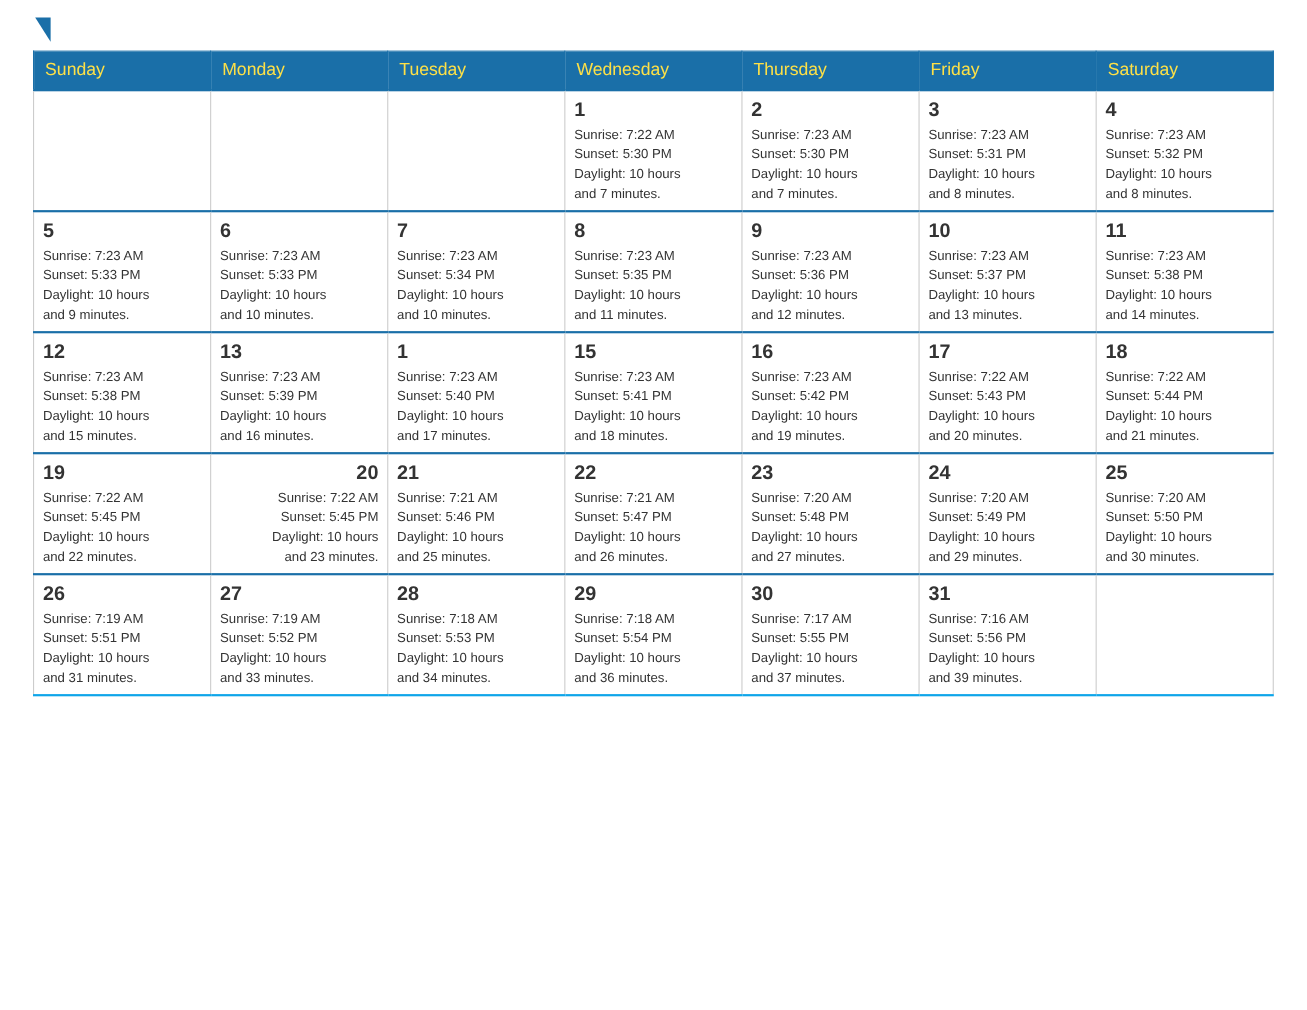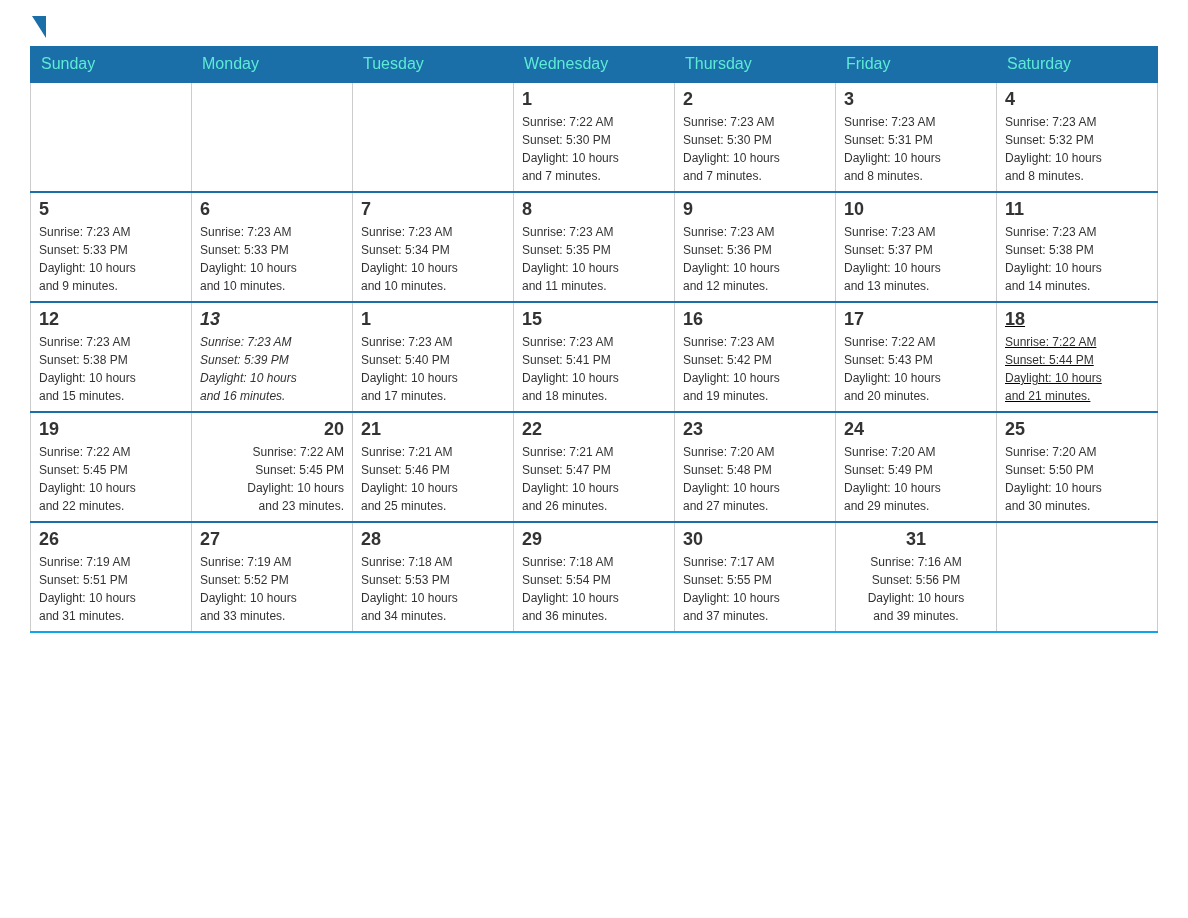--- a/index.html
+++ b/index.html
@@ -50,21 +50,21 @@
       color: #333;
       margin-top: 4px;
     }
     .calendar {
       width: 100%;
       border-collapse: collapse;
       margin-top: 10px;
     }
     .calendar thead tr th {
       background-color: #1a6fa8;
-      color: #5eead4;
+      color: #fde047;
       padding: 8px 10px;
       text-align: left;
       font-size: 16px;
       font-weight: normal;
       border: 1px solid #1a6fa8;
     }
     .calendar tbody tr td {
       border: 1px solid #ccc;
       vertical-align: top;
       padding: 6px 8px;
@@ -226,21 +226,21 @@
         </td>
       </tr>
       <tr>
         <td style="border-top: 2px solid rgb(26, 111, 168);">
           <div class="day-number">12</div>
           <div class="day-info" style="white-space: pre-line;">Sunrise: 7:23 AM
 Sunset: 5:38 PM
 Daylight: 10 hours
 and 15 minutes.</div>
         </td>
-        <td style="border-top: 2px solid rgb(26, 111, 168); font-style: italic;">
+        <td style="border-top: 2px solid rgb(26, 111, 168);">
           <div class="day-number">13</div>
           <div class="day-info" style="white-space: pre-line;">Sunrise: 7:23 AM
 Sunset: 5:39 PM
 Daylight: 10 hours
 and 16 minutes.</div>
         </td>
         <td style="border-top: 2px solid rgb(26, 111, 168);">
           <div class="day-number">1</div>
           <div class="day-info" style="white-space: pre-line;">Sunrise: 7:23 AM
 Sunset: 5:40 PM
@@ -261,21 +261,21 @@
 Daylight: 10 hours
 and 19 minutes.</div>
         </td>
         <td style="border-top: 2px solid rgb(26, 111, 168);">
           <div class="day-number">17</div>
           <div class="day-info" style="white-space: pre-line;">Sunrise: 7:22 AM
 Sunset: 5:43 PM
 Daylight: 10 hours
 and 20 minutes.</div>
         </td>
-        <td style="border-top: 2px solid rgb(26, 111, 168); text-decoration: underline;">
+        <td style="border-top: 2px solid rgb(26, 111, 168);">
           <div class="day-number">18</div>
           <div class="day-info" style="white-space: pre-line;">Sunrise: 7:22 AM
 Sunset: 5:44 PM
 Daylight: 10 hours
 and 21 minutes.</div>
         </td>
       </tr>
       <tr>
         <td style="border-top: 2px solid rgb(26, 111, 168);">
           <div class="day-number">19</div>
@@ -356,21 +356,21 @@
 Daylight: 10 hours
 and 36 minutes.</div>
         </td>
         <td style="border-top: 2px solid rgb(26, 111, 168); border-radius: 31px;">
           <div class="day-number">30</div>
           <div class="day-info" style="white-space: pre-line;">Sunrise: 7:17 AM
 Sunset: 5:55 PM
 Daylight: 10 hours
 and 37 minutes.</div>
         </td>
-        <td style="border-top: 2px solid rgb(26, 111, 168); text-align: center;">
+        <td style="border-top: 2px solid rgb(26, 111, 168);">
           <div class="day-number">31</div>
           <div class="day-info" style="white-space: pre-line;">Sunrise: 7:16 AM
 Sunset: 5:56 PM
 Daylight: 10 hours
 and 39 minutes.</div>
         </td>
         <td class="empty-cell" style="border-top: 2px solid rgb(26, 111, 168);"></td>
       </tr>
     </tbody>
 </table>

